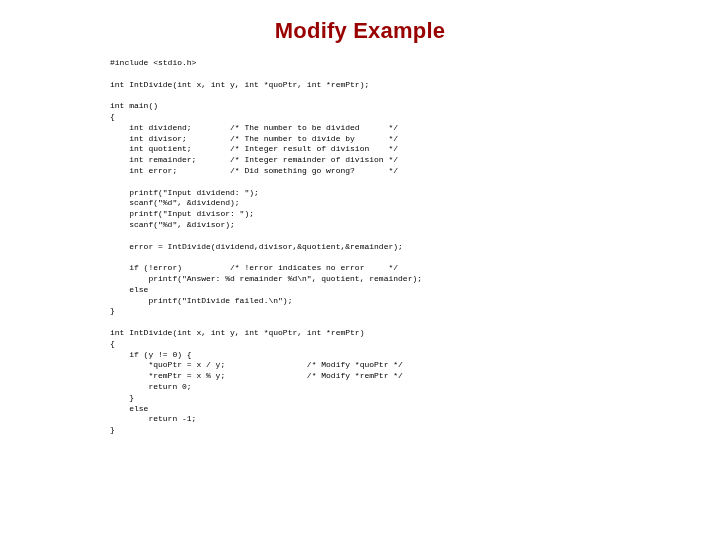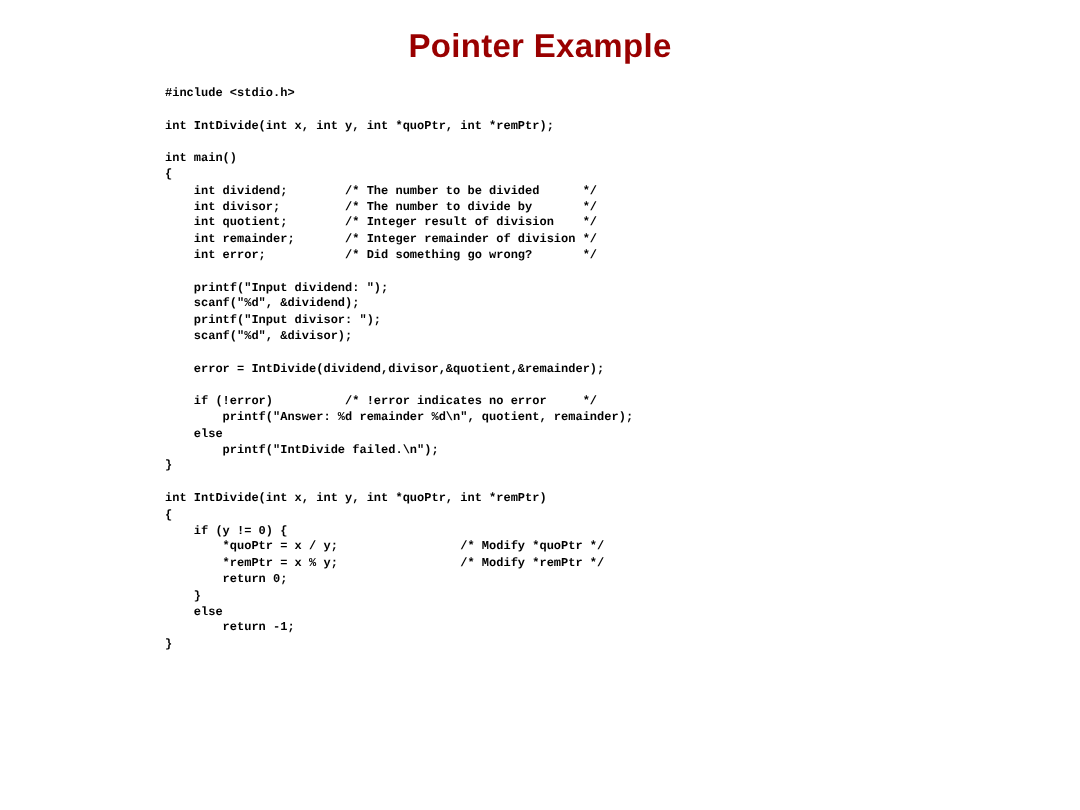--- a/index.html
+++ b/index.html
@@ -26,28 +26,28 @@
     margin: 0 0 14px 0;
     letter-spacing: 0.2px;
   }
   pre.code {
     font-family: "Courier New", Courier, monospace;
     font-size: 8px;
     line-height: 1.35;
     color: #000;
     margin: 0;
     white-space: pre;
-    font-weight: bold;
+    font-weight: normal;
   }
 </style>
 </head>
 <body>
 
 <div class="slide">
-  <h1 class="title">Pointer Example</h1>
+  <h1 class="title">Modify Example</h1>
   <pre class="code">#include &lt;stdio.h&gt;
 
 int IntDivide(int x, int y, int *quoPtr, int *remPtr);
 
 int main()
 {
     int dividend;        /* The number to be divided      */
     int divisor;         /* The number to divide by       */
     int quotient;        /* Integer result of division    */
     int remainder;       /* Integer remainder of division */

